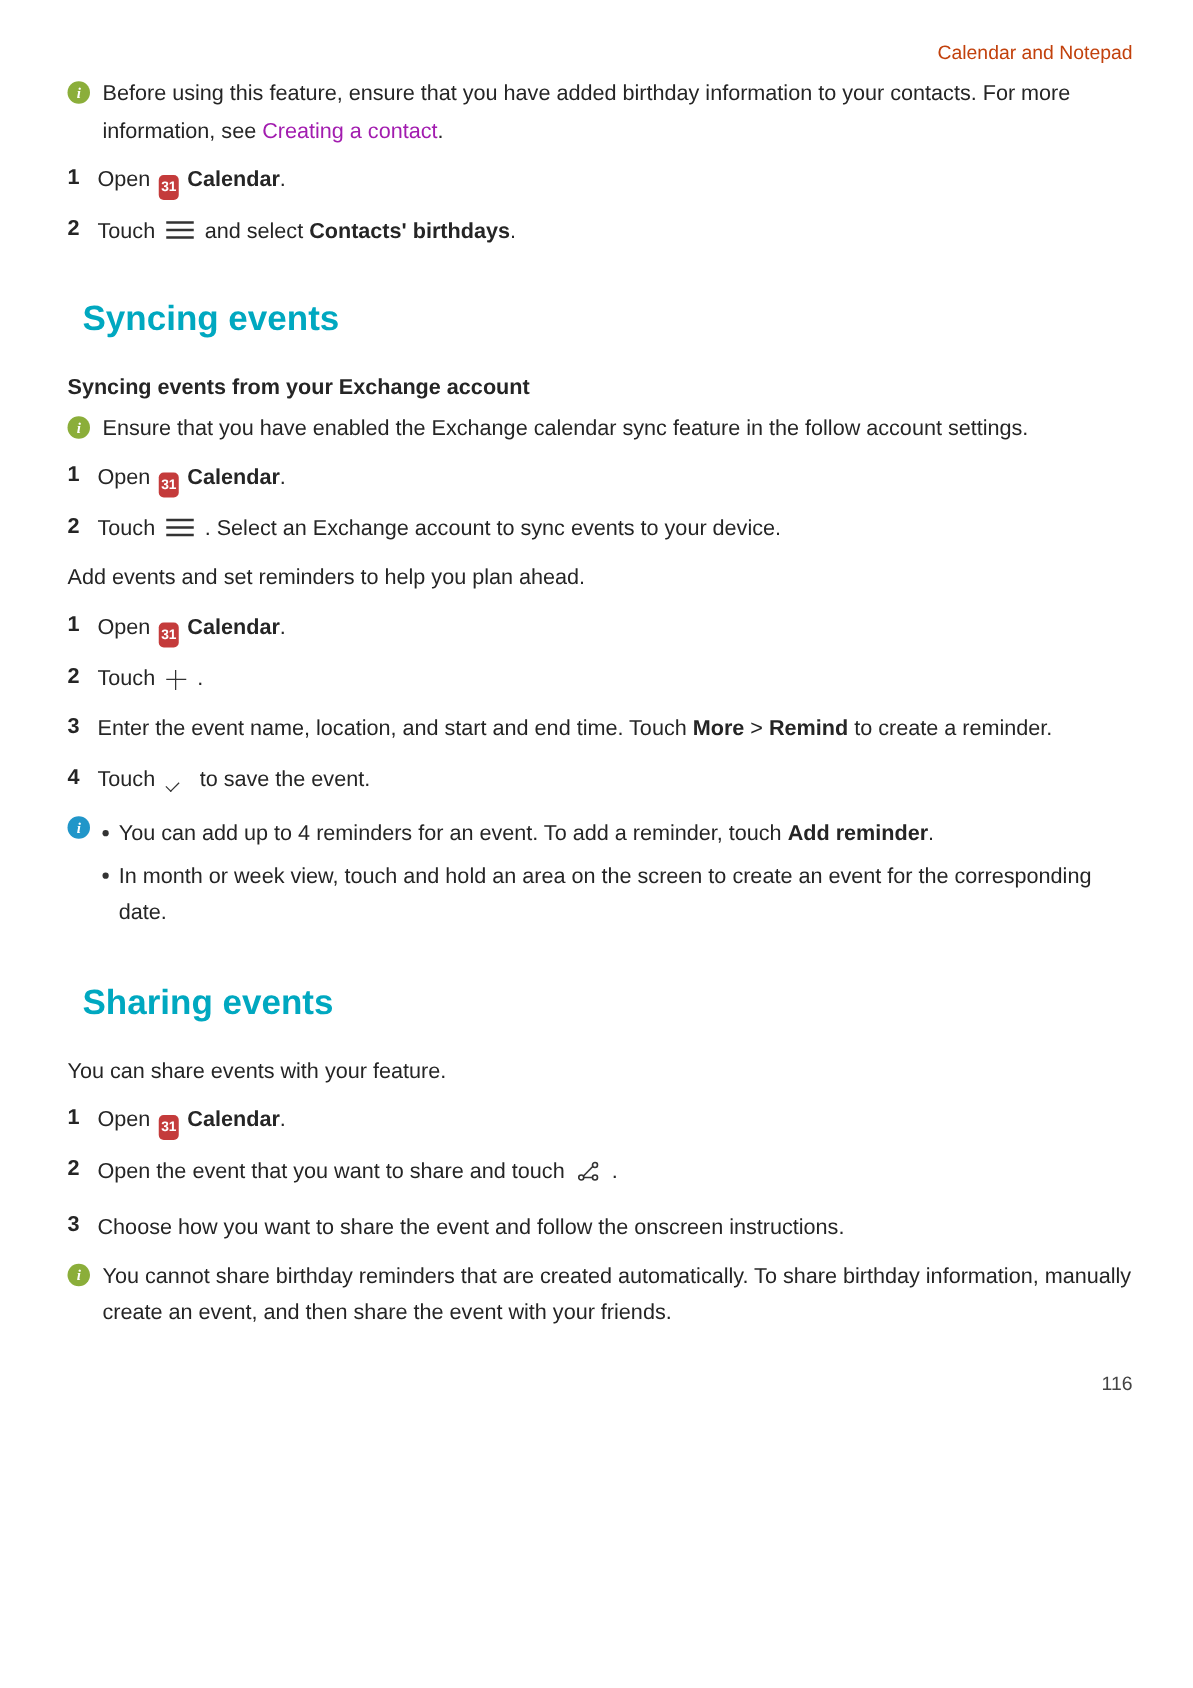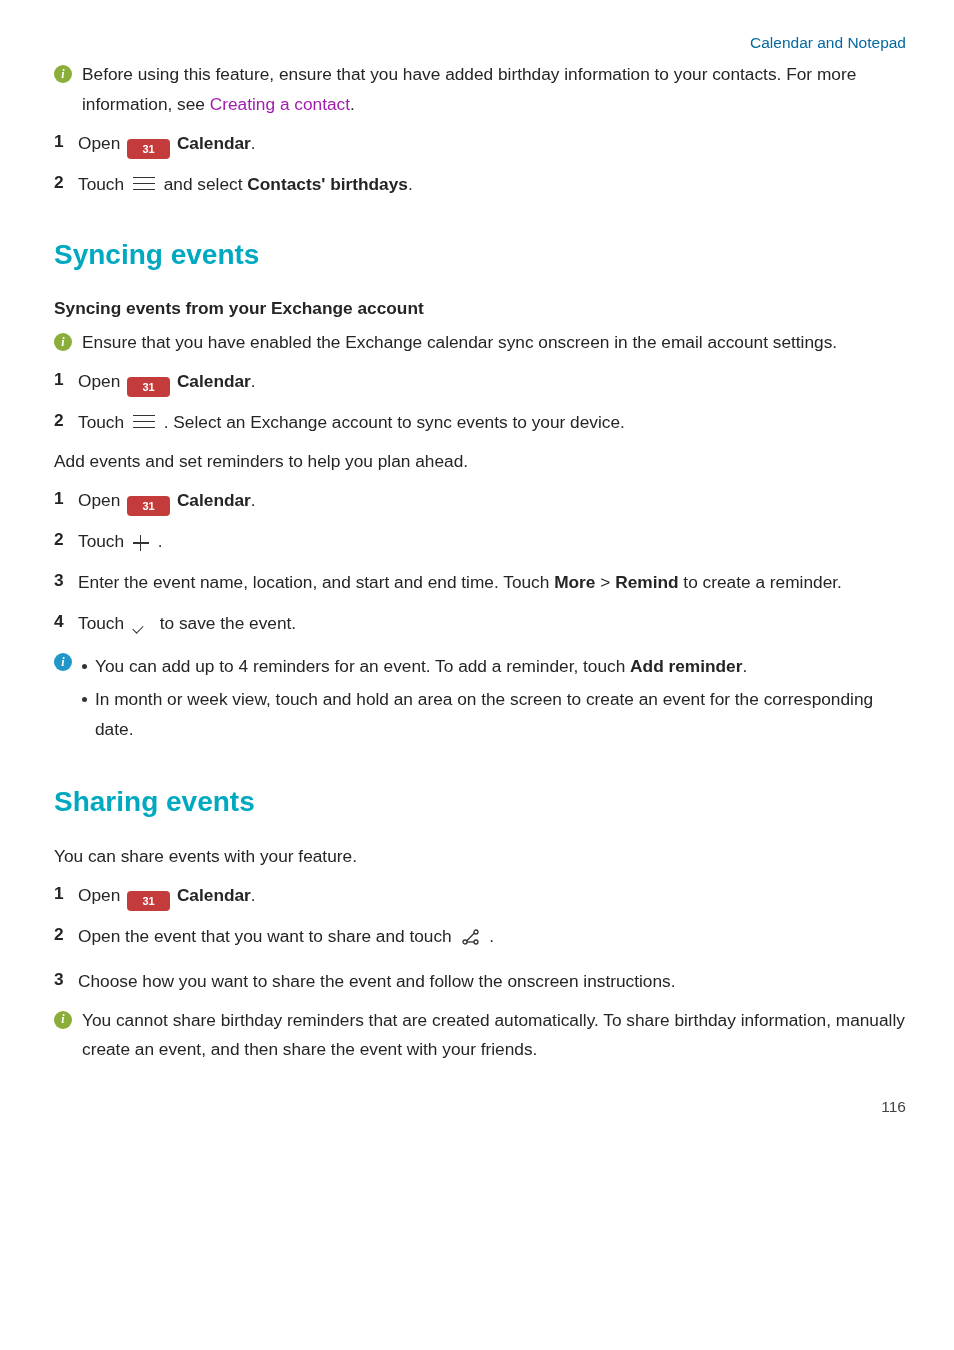--- a/index.html
+++ b/index.html
@@ -11,28 +11,28 @@
     width: 954px;
   }
   .page {
     padding: 30px 48px 40px 54px;
     font-size: 17.3px;
     line-height: 1.7;
   }
   .header-right {
     text-align: right;
     font-size: 15.5px;
-    color: #0369a1;
+    color: #c2410c;
     margin-bottom: 4px;
   }
   .section-title {
     color: #00a8c0;
     font-size: 28px;
     font-weight: bold;
-    margin: 30px 0 16px 0;
+    margin: 30px 0 16px 12px;
   }
   .subsection-title {
     font-weight: bold;
     font-size: 17.3px;
     margin-bottom: 4px;
   }
   .para {
     margin: 6px 0;
   }
   .info-block {
@@ -74,21 +74,21 @@
     line-height: 1.7;
     min-width: 14px;
     flex-shrink: 0;
   }
   .step-body {
     flex: 1;
     line-height: 1.9;
   }
   .cal-app-icon {
     display: inline-block;
-    width: 43px;
+    width: 16px;
     height: 20px;
     background: #c43b3b;
     border-radius: 4px;
     color: #fff;
     font-size: 11px;
     font-weight: bold;
     text-align: center;
     line-height: 20px;
     vertical-align: -4px;
     margin: 0 2px;
@@ -169,21 +169,21 @@
       <span>Touch </span><span class="glyph-icon hamburger"><span></span><span></span><span></span></span><span> and select </span><span class="bold">Contacts' birthdays</span><span>.</span>
     </div>
   </div>
 
 
   <div class="section-title">Syncing events</div>
   <div class="subsection-title">Syncing events from your Exchange account</div>
 
   <div class="info-block">
     <span class="info-icon info-green">i</span>
-    <div class="txt">Ensure that you have enabled the Exchange calendar sync onscreen in the email account settings.</div>
+    <div class="txt">Ensure that you have enabled the Exchange calendar sync feature in the follow account settings.</div>
   </div>
 
   <div class="step">
     <div class="step-num">1</div>
     <div class="step-body">
       <span>Open </span><span class="cal-app-icon">31</span>
       <span class="bold">Calendar</span><span>.</span>
     </div>
   </div>
 

